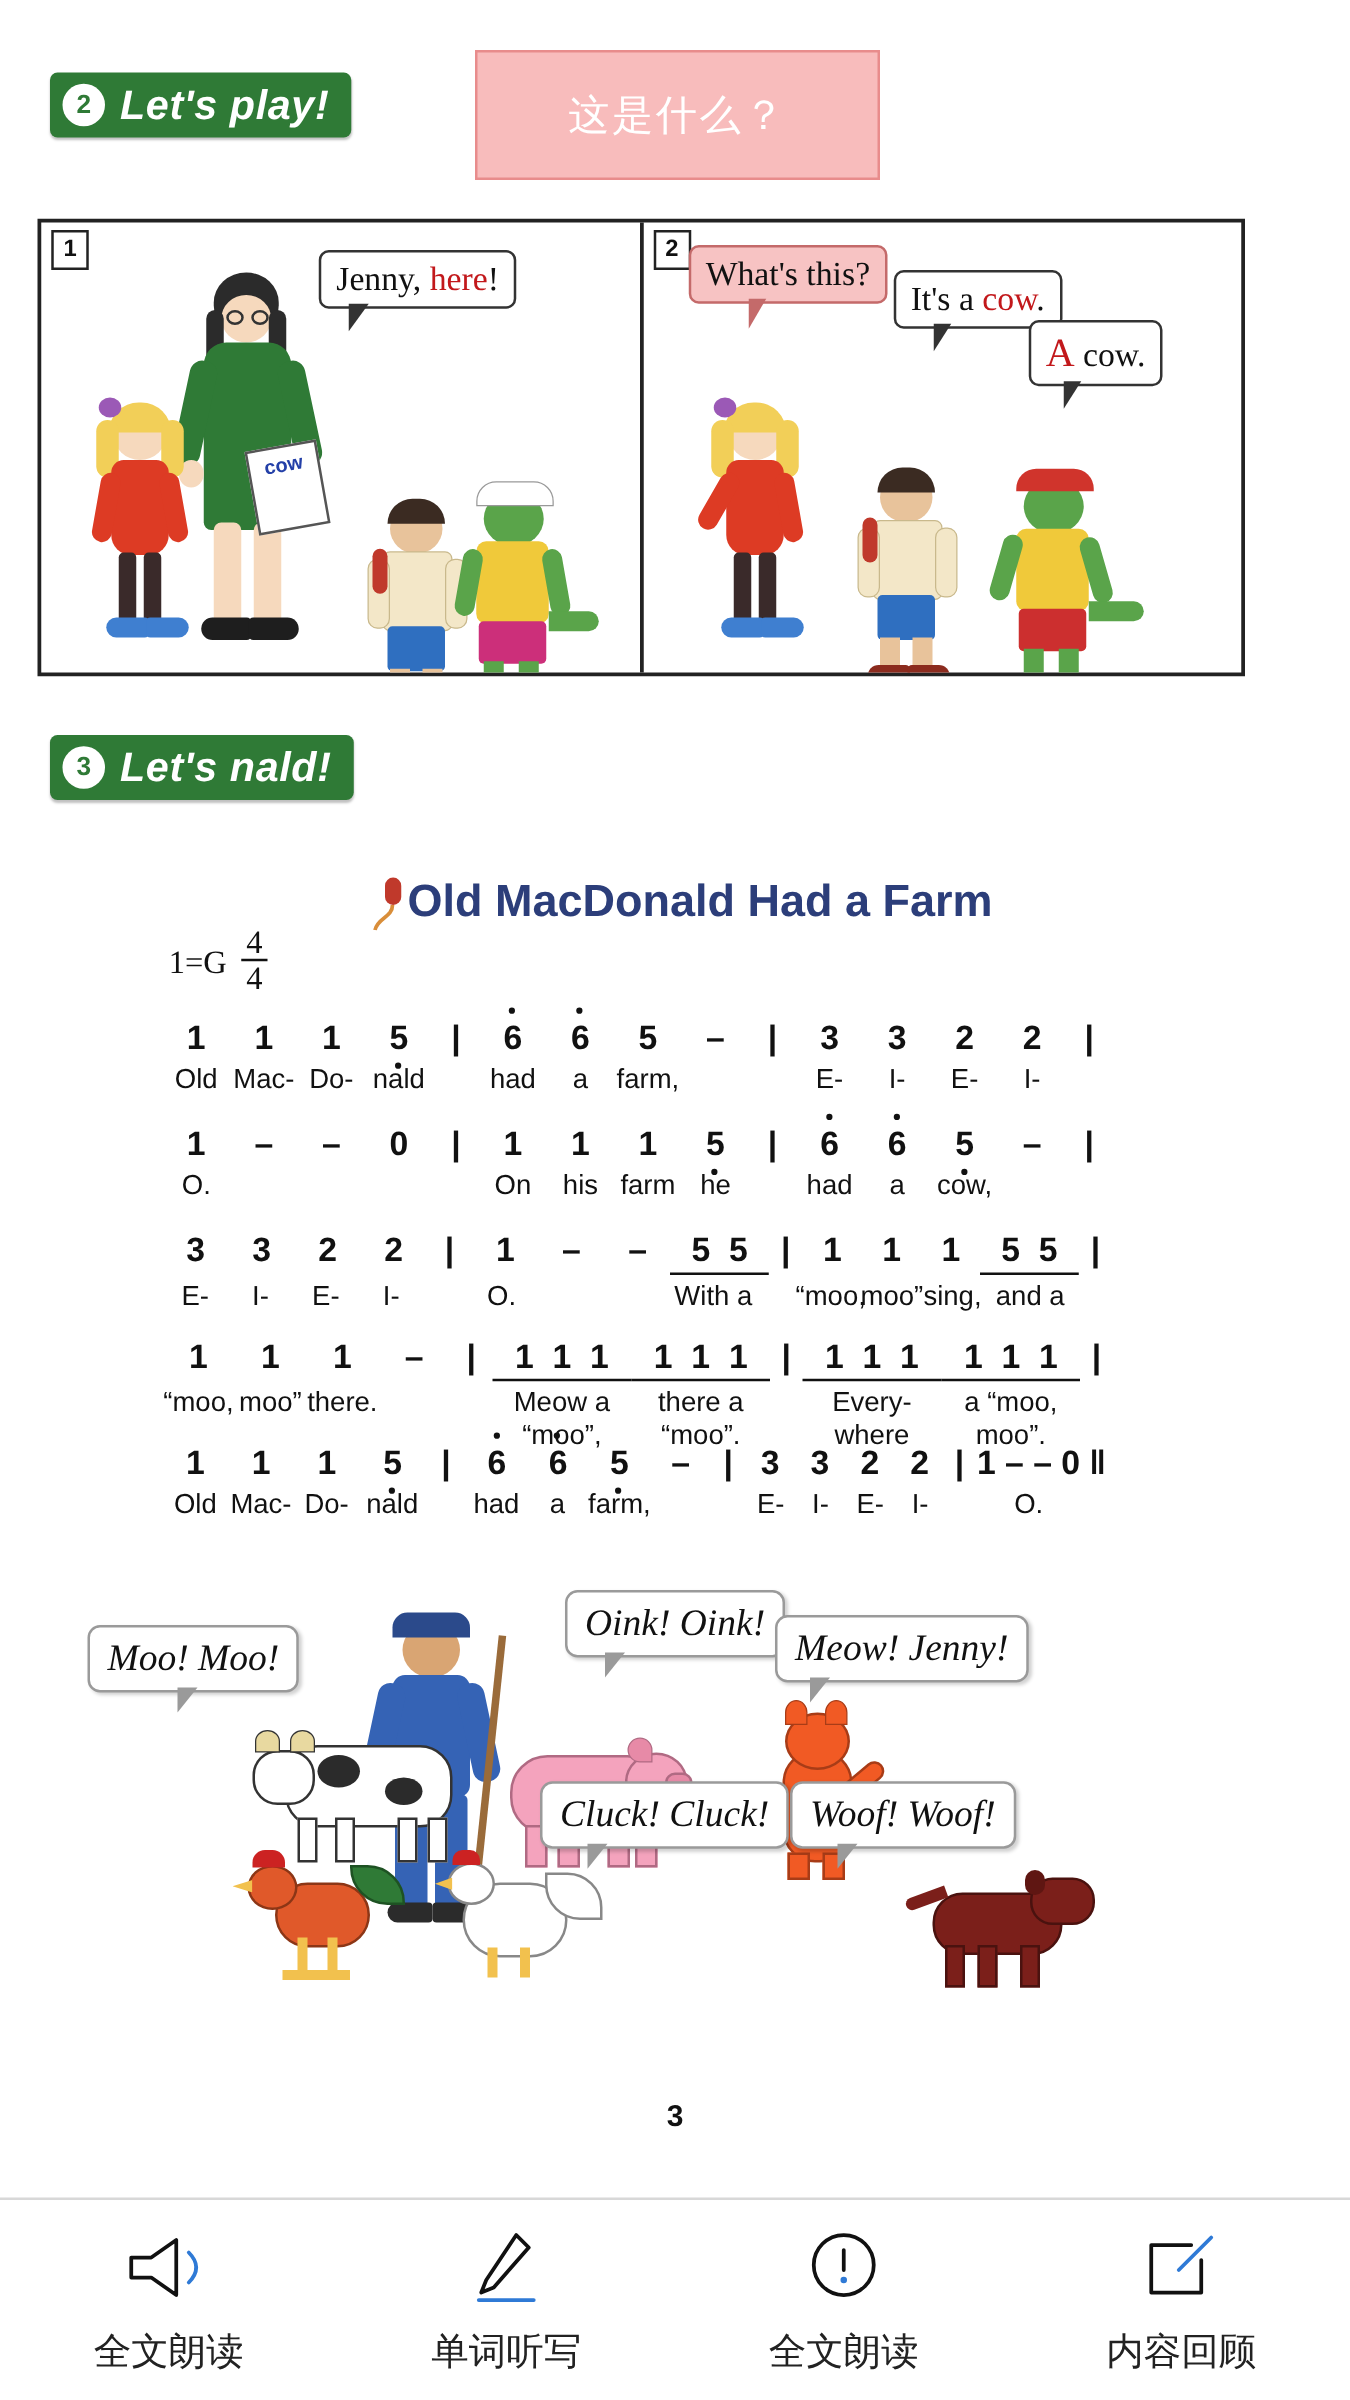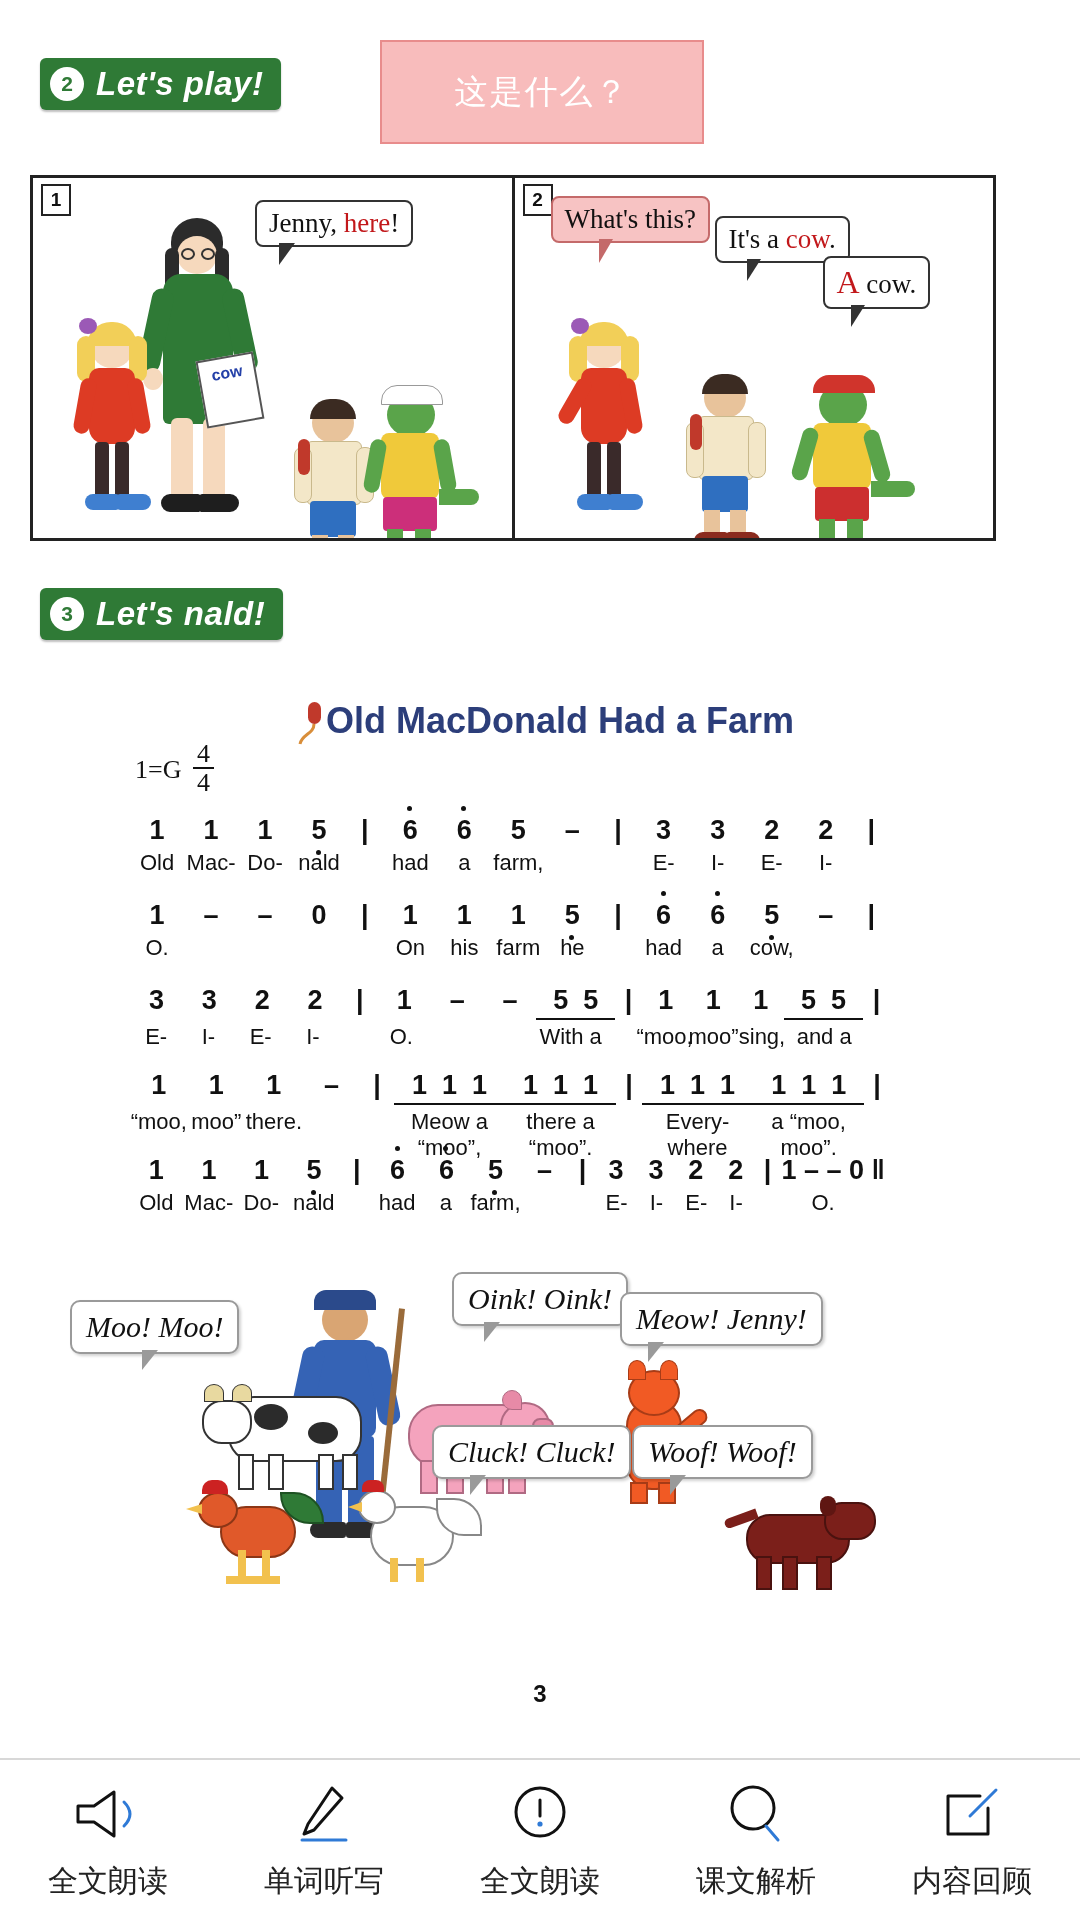--- a/index.html
+++ b/index.html
@@ -600,29 +600,20 @@
     <div class="tb-icon">
       <svg width="72" height="64" viewBox="0 0 72 64">
         <circle cx="36" cy="30" r="24" fill="none" stroke="#111" stroke-width="3"></circle>
         <line x1="36" y1="18" x2="36" y2="34" stroke="#111" stroke-width="3" stroke-linecap="round"></line>
         <circle cx="36" cy="42" r="2.6" fill="#2f7ad6"></circle>
       </svg>
     </div>
     <div class="tb-label">全文朗读</div>
   </div>
 
-  <div class="tb-item">
-    <div class="tb-icon">
-      <svg width="72" height="64" viewBox="0 0 72 64">
-        <circle cx="33" cy="26" r="21" fill="none" stroke="#111" stroke-width="3"></circle>
-        <line x1="46" y1="44" x2="58" y2="58" stroke="#2f7ad6" stroke-width="3" stroke-linecap="round"></line>
-      </svg>
-    </div>
-    <div class="tb-label">课文解析</div>
-  </div>
 
   <div class="tb-item">
     <div class="tb-icon">
       <svg width="72" height="64" viewBox="0 0 72 64">
         <path d="M12 14 L44 14 M12 14 L12 52 L52 52 L52 26" fill="none" stroke="#111" stroke-width="3" stroke-linecap="round" stroke-linejoin="round"></path>
         <line x1="34" y1="34" x2="60" y2="8" stroke="#2f7ad6" stroke-width="3" stroke-linecap="round"></line>
       </svg>
     </div>
     <div class="tb-label">内容回顾</div>
   </div>

